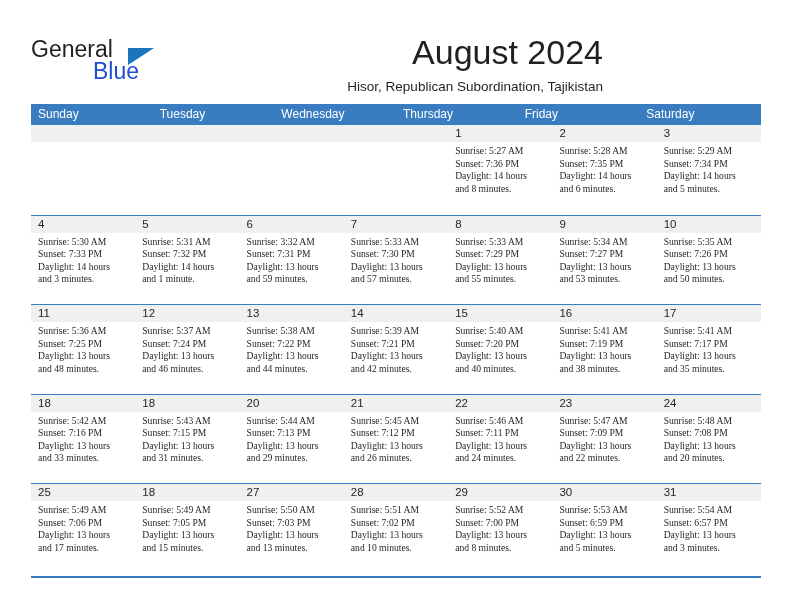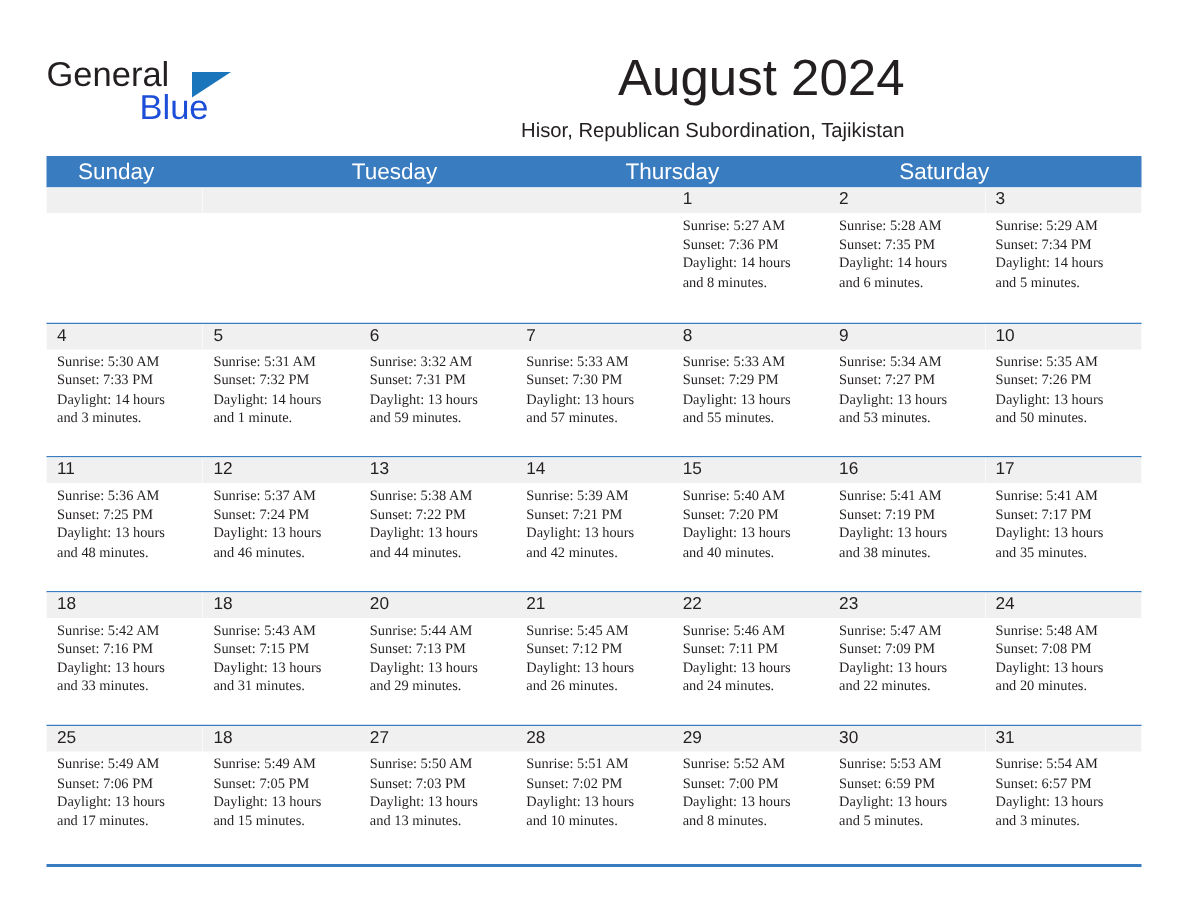--- a/index.html
+++ b/index.html
@@ -89,23 +89,23 @@
   }
   .weekday-row {
     display: flex;
     width: 100%;
     background: #3a7cc0;
     height: 21px;
   }
   .weekday {
     flex: 1 1 0;
     color: #ffffff;
-    font-size: 15px;
+    font-size: 12px;
     line-height: 21px;
-    padding-left: 21px;
+    padding-left: 7px;
     box-sizing: border-box;
     white-space: nowrap;
     overflow: hidden;
   }
   .week-row {
     display: flex;
     width: 100%;
     height: 89.5px;
     border-top: 1.5px solid #3a7cc0;
     box-sizing: border-box;
@@ -164,21 +164,23 @@
       <span class="logo-blue">Blue</span>
     </div>
     <div class="title">August 2024</div>
     <div class="subtitle">Hisor, Republican Subordination, Tajikistan</div>
   </div>
 
   <div class="calendar">
     <div class="weekday-row">
       <div class="weekday">Sunday</div>
       <div class="weekday">Tuesday</div>
+      <div class="weekday">Wednesday</div>
       <div class="weekday">Thursday</div>
+      <div class="weekday">Friday</div>
       <div class="weekday">Saturday</div>
     </div>
     <div id="weeks-container">
         <div class="week-row">
           <div class="day-cell empty">
             <span class="day-number"></span>
           </div>
           <div class="day-cell empty">
             <span class="day-number"></span>
           </div>

